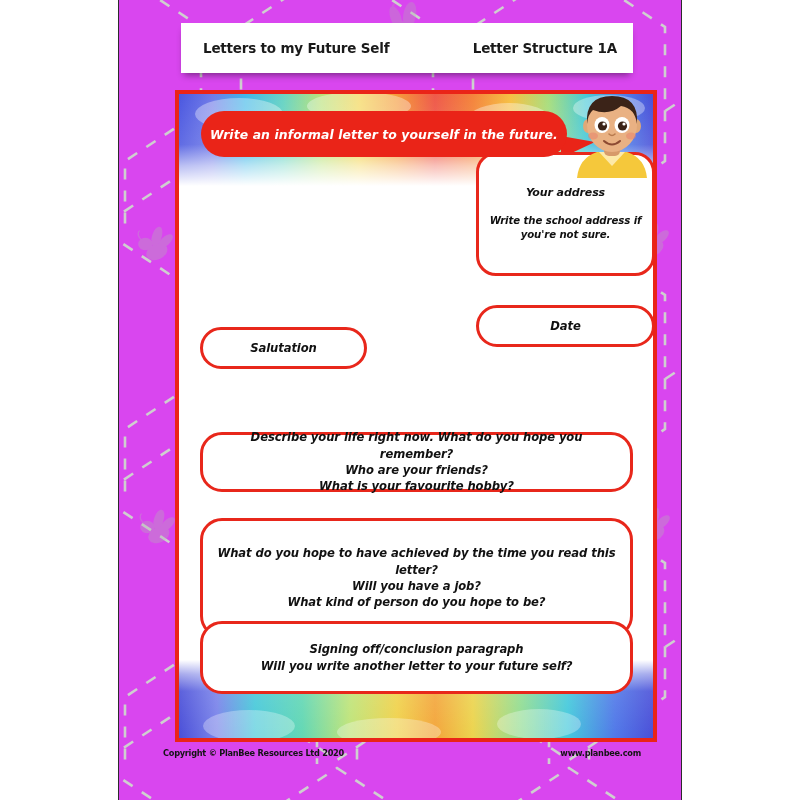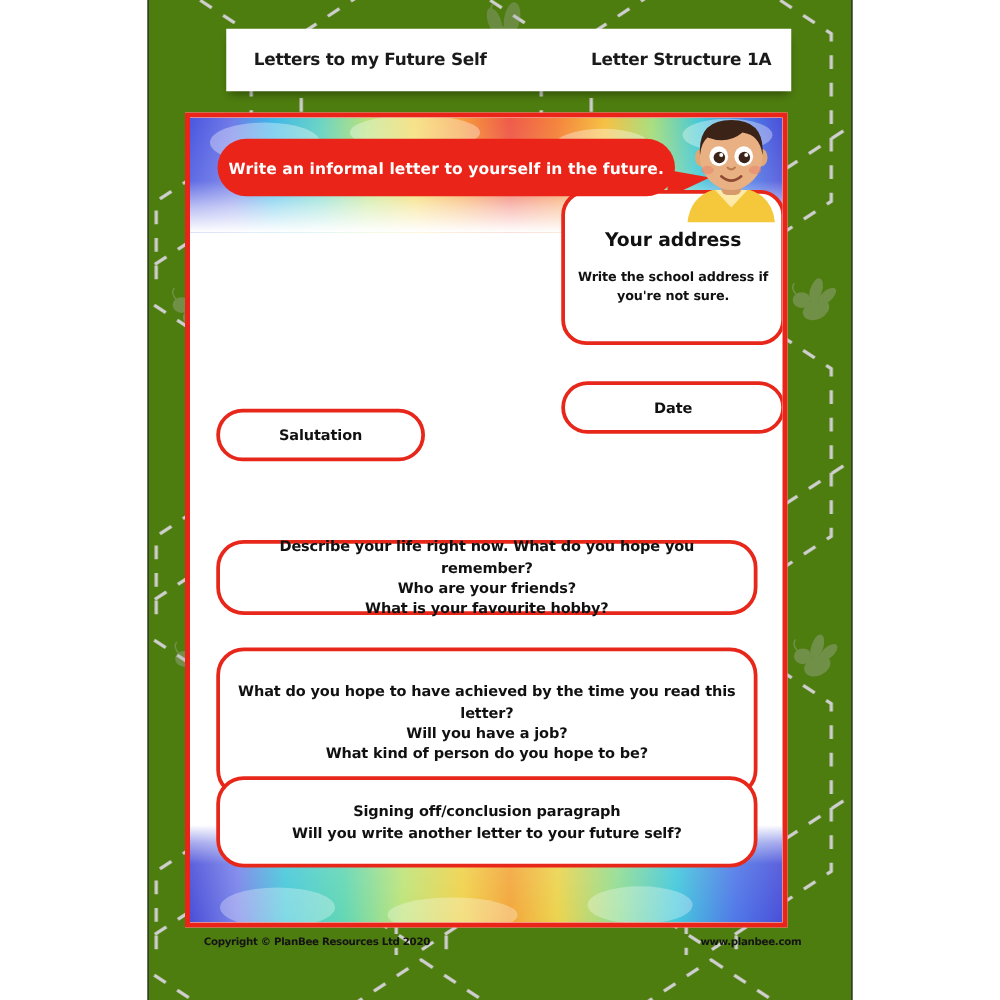--- a/index.html
+++ b/index.html
@@ -8,21 +8,21 @@
     width:800px; height:800px;
     background:#ffffff;
     font-family:"DejaVu Sans", sans-serif;
     overflow:hidden;
   }
 
   #sheet {
     position:absolute;
     left:118px; top:0px;
     width:564px; height:800px;
-    background:#4d7c0f;
+    background:#d946ef;
     border-left:1.3px solid #2c2c2c;
     border-right:1.3px solid #2c2c2c;
     overflow:hidden;
   }
 
   
   #hexlayer {
     position:absolute; left:-130px; top:-40px;
     width:1060px; height:900px;
     pointer-events:none;
@@ -44,26 +44,27 @@
     position:absolute; top:50%; transform:translateY(-50%);
     font-family:"DejaVu Sans", sans-serif;
     font-weight:bold; font-size:13.5px; color:#1a1a1a;
     letter-spacing:-0.2px; white-space:nowrap;
   }
   #title-bar .t-left  { left:22px; }
   #title-bar .t-right { right:16px; }
 
   
   #frame {
-    position:absolute; left:29px; top:90px;
+    position:absolute; left:56px; top:90px;
     width:482px; height:652px;
     border:4px solid #ea2418;
     background:#ffffff;
     z-index:4;
     overflow:hidden;
+    font-style:italic;
   }
 
   
   .band {
     position:absolute; left:0; width:100%;
     z-index:1; pointer-events:none;
   }
   #band-top    { top:0;    height:92px; }
   #band-bottom { bottom:0; height:78px; }
 
@@ -104,21 +105,21 @@
     text-align:center;
     font-family:"DejaVu Sans", sans-serif;
     color:#111111;
     padding:4px 10px;
   }
   .box .line { font-weight:bold; font-size:11.6px; line-height:1.42; letter-spacing:-.1px; }
   .box .sub  { font-weight:bold; font-size:10.2px; line-height:1.45; letter-spacing:-.1px; }
   .box .spacer { height:13px; }
 
   #box-address   { left:297px; top:58px;  width:179px; height:124px; border-radius:20px; }
-  #box-address .line { font-size:15px;text-align:right; }
+  #box-address .line { font-size:11px;text-align:right; }
   #box-date      { left:297px; top:211px; width:179px; height:42px;  border-radius:22px; }
   #box-salut     { left:21px;  top:233px; width:167px; height:42px;  border-radius:22px; }
   #box-why       { left:21px;  top:282px; width:433px; height:42px;  border-radius:22px; }
   #box-describe  { left:21px;  top:338px; width:433px; height:60px;  border-radius:22px;text-align:center; }
   #box-achieved  { left:21px;  top:424px; width:433px; height:120px;  border-radius:22px; }
   #box-signoffp  { left:21px;  top:527px; width:433px; height:73px;  border-radius:22px; }
   #box-signoff   { left:122px; top:611px; width:226px; height:45px;  border-radius:24px; z-index:8; }
   #box-signoff .line { font-size:12.6px; }
 
   

